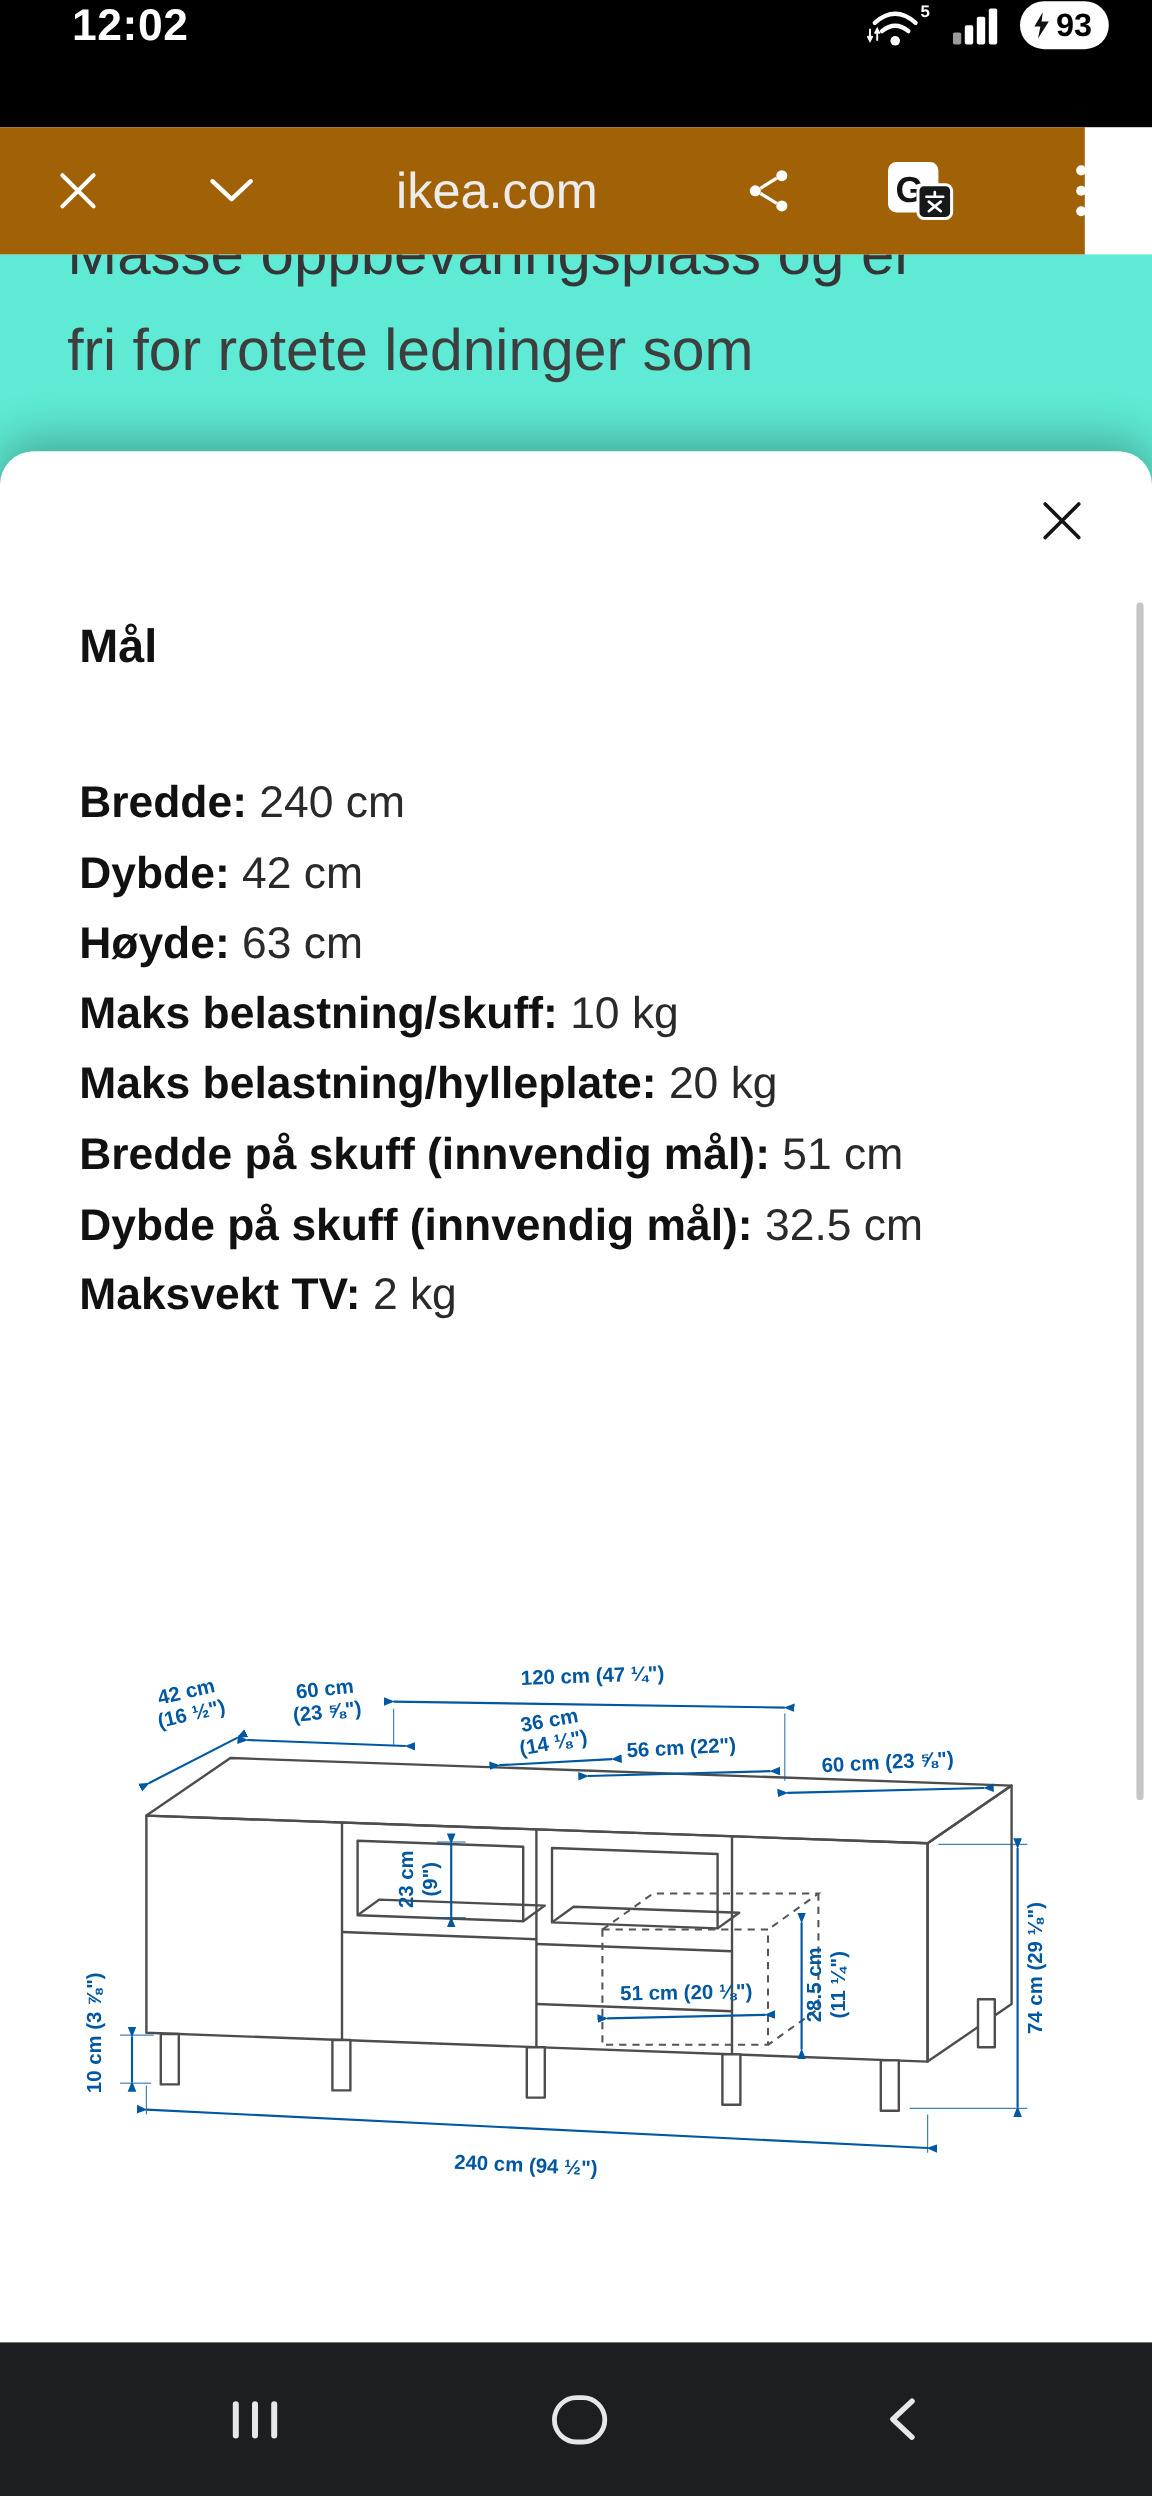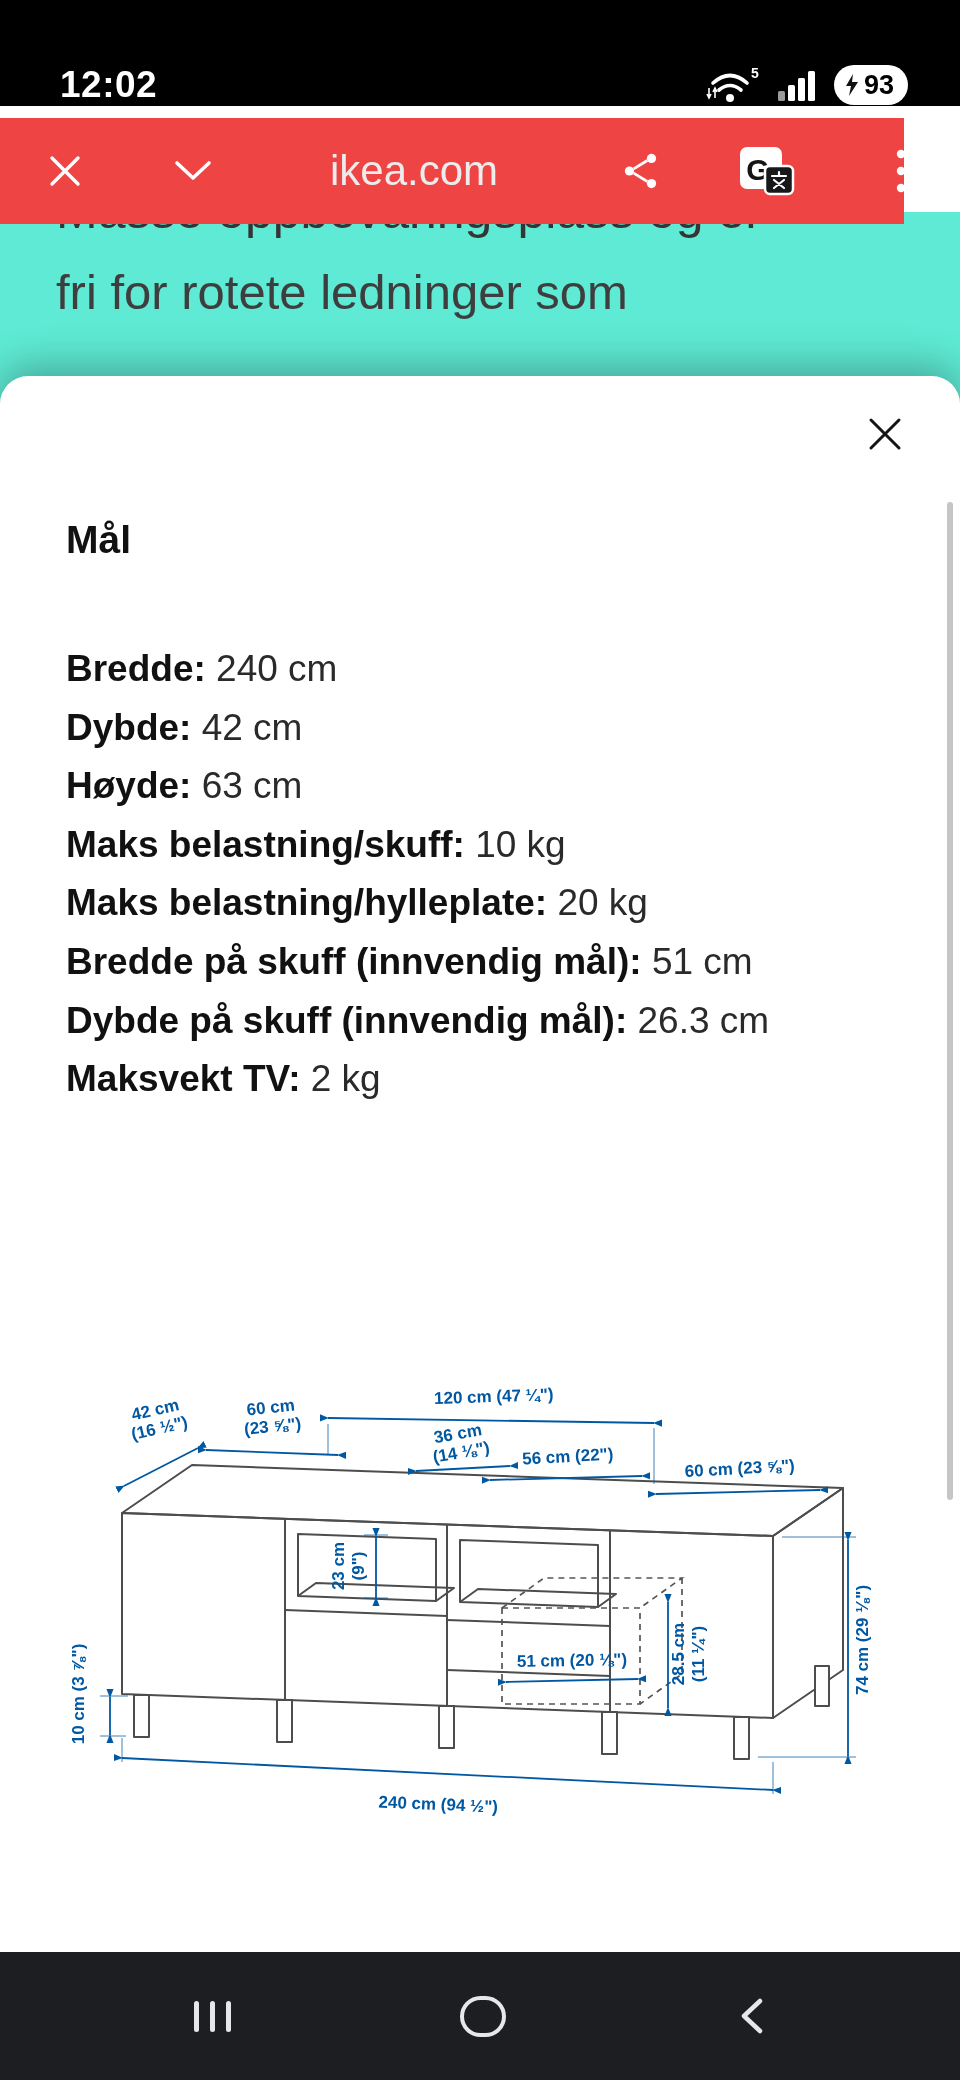--- a/index.html
+++ b/index.html
@@ -1,25 +1,25 @@
 <!DOCTYPE html>
 <html><head>
 <meta charset="utf-8">
 <style>
   html,body{margin:0;padding:0;width:960px;height:2080px;background:#fff;
     font-family:"Liberation Sans",sans-serif;overflow:hidden;position:relative;}
   
   .status-bar{position:absolute;top:0;left:0;width:960px;height:106px;background:#000;
-    display:flex;align-items:flex-end;justify-content:space-between;padding:0 52px 0 60px;box-sizing:border-box;z-index:10;}
+    display:flex;align-items:flex-start;justify-content:space-between;padding:0 36px 0 60px;box-sizing:border-box;z-index:10;}
   .status-time{color:#fff;font-size:37px;font-weight:600;letter-spacing:.5px;}
   .status-icons{display:flex;align-items:center;gap:16px;}
   .battery-pill{display:flex;align-items:center;gap:4px;background:#fff;color:#000;
     border-radius:20px;height:40px;padding:0 14px 0 10px;font-size:27px;font-weight:700;}
   
-  .toolbar{position:absolute;top:118px;left:0;width:904px;height:106px;background:#ef4444;z-index:10;}
+  .toolbar{position:absolute;top:106px;left:0;width:904px;height:106px;background:#a16207;z-index:10;}
   .tb-btn{position:absolute;top:0;height:106px;width:90px;display:flex;align-items:center;justify-content:center;
     background:none;border:none;cursor:pointer;padding:0;}
   .tb-url{position:absolute;left:330px;top:0;height:106px;display:flex;align-items:center;
     color:#ececec;font-size:42px;cursor:pointer;}
   
   .page-dim{position:absolute;top:212px;left:0;width:960px;height:240px;background:#5eead4;z-index:1;color:#3e3e3e;}
   .clip-line{position:absolute;top:0;left:56px;width:860px;height:36px;overflow:hidden;}
   .clip-line>span{display:block;font-size:50px;margin-top:-30px;white-space:nowrap;color:#353535;}
   .dim-line{position:absolute;top:52px;left:56px;font-size:49px;white-space:nowrap;}
   
@@ -132,21 +132,21 @@
 
   <h1 class="sheet-title">Mål</h1>
 
   <div class="specs">
     <p class="spec"><span class="spec-label">Bredde:</span> <span class="spec-value">240 cm</span></p>
     <p class="spec"><span class="spec-label">Dybde:</span> <span class="spec-value">42 cm</span></p>
     <p class="spec"><span class="spec-label">Høyde:</span> <span class="spec-value">63 cm</span></p>
     <p class="spec"><span class="spec-label">Maks belastning/skuff:</span> <span class="spec-value">10 kg</span></p>
     <p class="spec"><span class="spec-label">Maks belastning/hylleplate:</span> <span class="spec-value">20 kg</span></p>
     <p class="spec"><span class="spec-label">Bredde på skuff (innvendig mål):</span> <span class="spec-value">51 cm</span></p>
-    <p class="spec"><span class="spec-label">Dybde på skuff (innvendig mål):</span> <span class="spec-value">26.3 cm</span></p>
+    <p class="spec"><span class="spec-label">Dybde på skuff (innvendig mål):</span> <span class="spec-value">32.5 cm</span></p>
     <p class="spec"><span class="spec-label">Maksvekt TV:</span> <span class="spec-value">2 kg</span></p>
   </div>
 
   <svg class="diagram" width="820" height="470" viewBox="0 0 820 470">
     <defs>
       <marker id="ah" viewBox="0 0 10 10" refX="1" refY="5" markerWidth="9" markerHeight="9" markerUnits="userSpaceOnUse" orient="auto-start-reverse">
         <path d="M0,5 L10,1 L10,9 Z" fill="#0058a3"></path>
       </marker>
     </defs>
 

